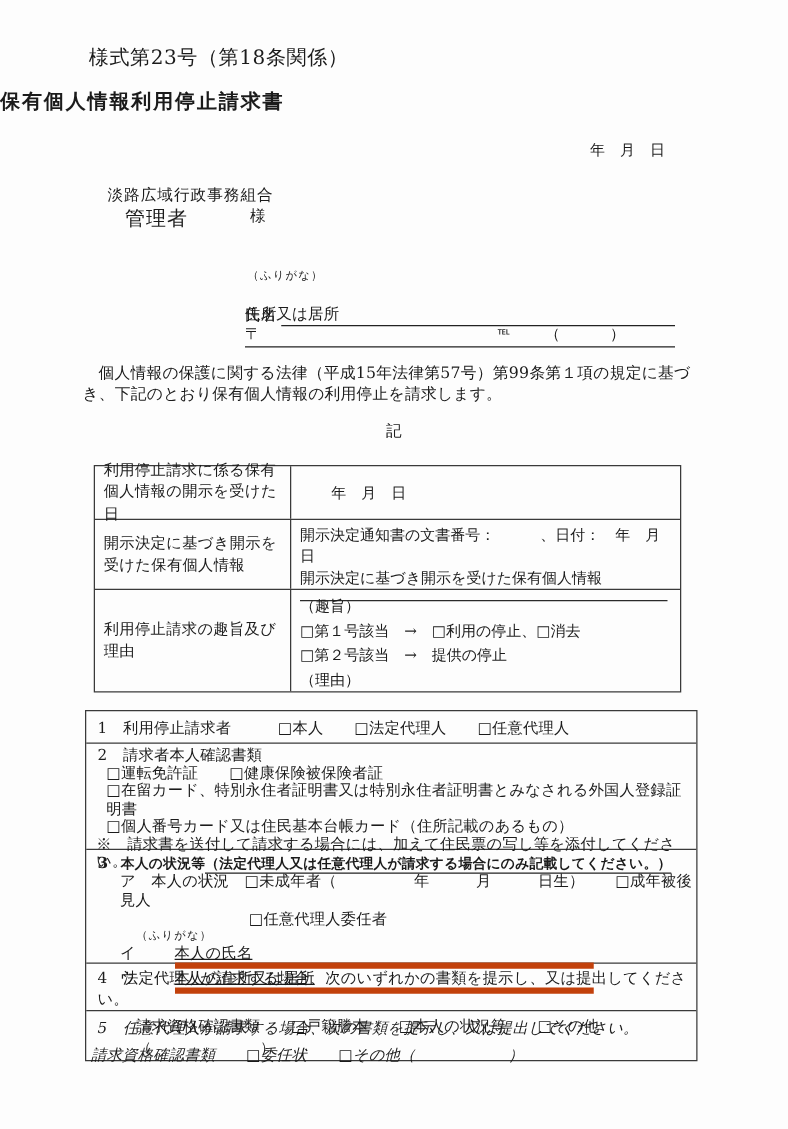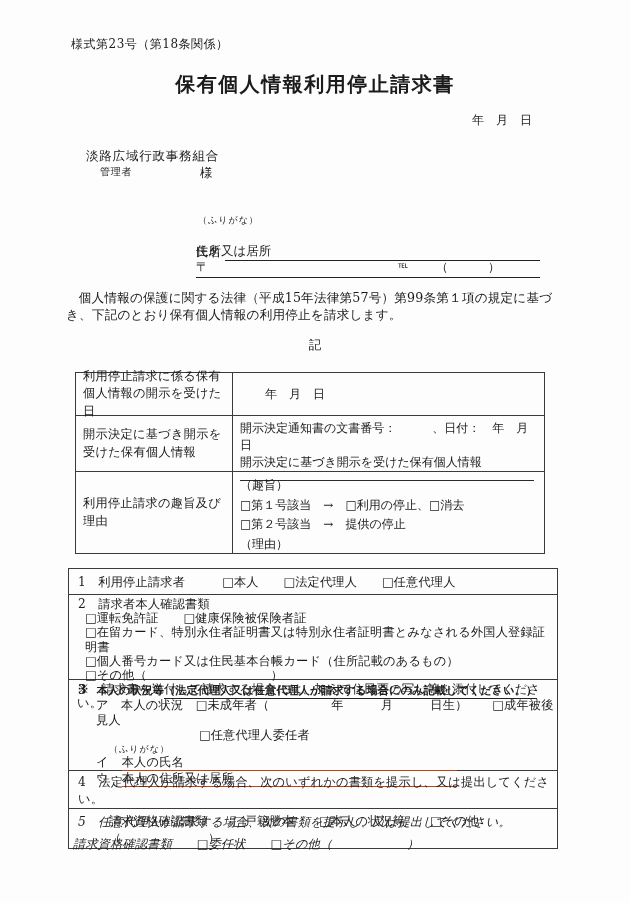--- a/index.html
+++ b/index.html
@@ -11,28 +11,28 @@
     color:#1b1b1b;
   }
   .page {
     position:relative;
     width:630px; height:903px;
     background:#fdfdfd;
     overflow:hidden;
   }
   .abs { position:absolute; }
 
-  .form-number { top:36px; left:71px; font-size:12px; letter-spacing:0.5px; }
+  .form-number { top:36px; left:71px; font-size:16px; letter-spacing:0.5px; }
   .doc-title {
-    top:71px; left:0; width:630px; text-align:center;
-    font-size:20px; font-weight:600; letter-spacing:1.5px;
+    top:71px; left:0; width:630px; text-align:left;
+    font-size:16px; font-weight:600; letter-spacing:1.5px;
   }
   .date-line { top:112px; left:472px; font-size:12px; }
   .addr-org { top:148px; left:86px; font-size:12.5px; letter-spacing:0.8px; }
-  .addr-role { top:165px; left:100px; font-size:10px; letter-spacing:0.8px; }
+  .addr-role { top:165px; left:100px; font-size:16px; letter-spacing:0.8px; }
   .addr-honorific { top:165px; left:200px; font-size:12.5px; }
 
   .furigana { top:214px; left:198px; font-size:9px; letter-spacing:1px; }
   .name-row { top:244px; left:196px; width:344px; height:17px; display:flex; font-size:12.5px; }
   .name-row .uline { flex:1; border-bottom:1px solid #222; margin-left:4px; margin-bottom:0px; align-self:stretch; }
   .address-label { top:243px; left:196px; font-size:12.5px; }
   .postal-row { top:258px; left:196px; width:344px; height:20px; border-bottom:1px solid #222; font-size:12.5px; }
   .postal-row span { position:absolute; bottom:1px; }
   .postal-mark { left:0; }
   .tel-label { left:202px; font-size:12px; }
@@ -73,22 +73,23 @@
   .t2 .sec3 > div { line-height:15px; }
   .t2 .s3-title { padding-left:9px; font-size:11px; }
   .t2 .s3-title .s3-num { margin-right:10px; font-size:12.2px; font-weight:bold; }
   .t2 .s3-title .s3-bold { font-weight:bold; }
   .t2 .s3-title .s3-note { font-weight:bold; border-bottom:1px solid #222; padding-bottom:1px; }
   .t2 .s3-a { padding-left:27px; }
   .t2 .s3-a2 { padding-left:130px; }
   .t2 .s3-furi { padding-left:40px; font-size:9px; line-height:12px !important; letter-spacing:1px; }
   .t2 .s3-iu { padding-left:27px; display:flex; }
   .t2 .s3-iu .fill-underline {
-    display:inline-block; width:335px; margin-left:13px;
-    border-bottom:1px solid #c2410c;
+    display:inline-block; width:335px; margin-left:31px;
+    border-bottom:5px solid #c2410c;
+    text-decoration:underline;
   }
   .t2 .sec4 { height:38px; }
   .t2 .sec4 .l1 { padding:3px 0 0 9px; }
   .t2 .sec4 .l2 { padding:5px 0 0 40px; }
   .t2 .sec5 { height:40px;font-style:italic; }
   .t2 .sec5 .l1 { padding:5px 0 0 9px; }
   .t2 .sec5 .l2 { padding:5px 0 0 4px; }
 </style>
 </head>
 <body>
@@ -150,21 +151,20 @@
 
   <div class="abs t2">
 
     <div class="t2sec sec1">1　利用停止請求者　　　□本人　　□法定代理人　　□任意代理人</div>
 
     <div class="t2sec sec2">
       <div class="s2-title">2　請求者本人確認書類</div>
       <div class="s2-item">□運転免許証　　□健康保険被保険者証</div>
       <div class="s2-item">□在留カード、特別永住者証明書又は特別永住者証明書とみなされる外国人登録証明書</div>
       <div class="s2-item">□個人番号カード又は住民基本台帳カード（住所記載のあるもの）</div>
-      <div class="s2-item">□その他（　　　　　　　　　　）</div>
       <div class="s2-note">※　請求書を送付して請求する場合には、加えて住民票の写し等を添付してください。</div>
     </div>
 
     <div class="t2sec sec3">
       <div class="s3-title">
         <span class="s3-num">3</span><span class="s3-bold">本人の状況等</span><span class="s3-note">（法定代理人又は任意代理人が請求する場合にのみ記載してください。）</span>
       </div>
       <div class="s3-a">ア　本人の状況　□未成年者（　　　　　年　　　月　　　日生）　　□成年被後見人</div>
       <div class="s3-a2">□任意代理人委任者</div>
       <div class="s3-furi">（ふりがな）</div>

